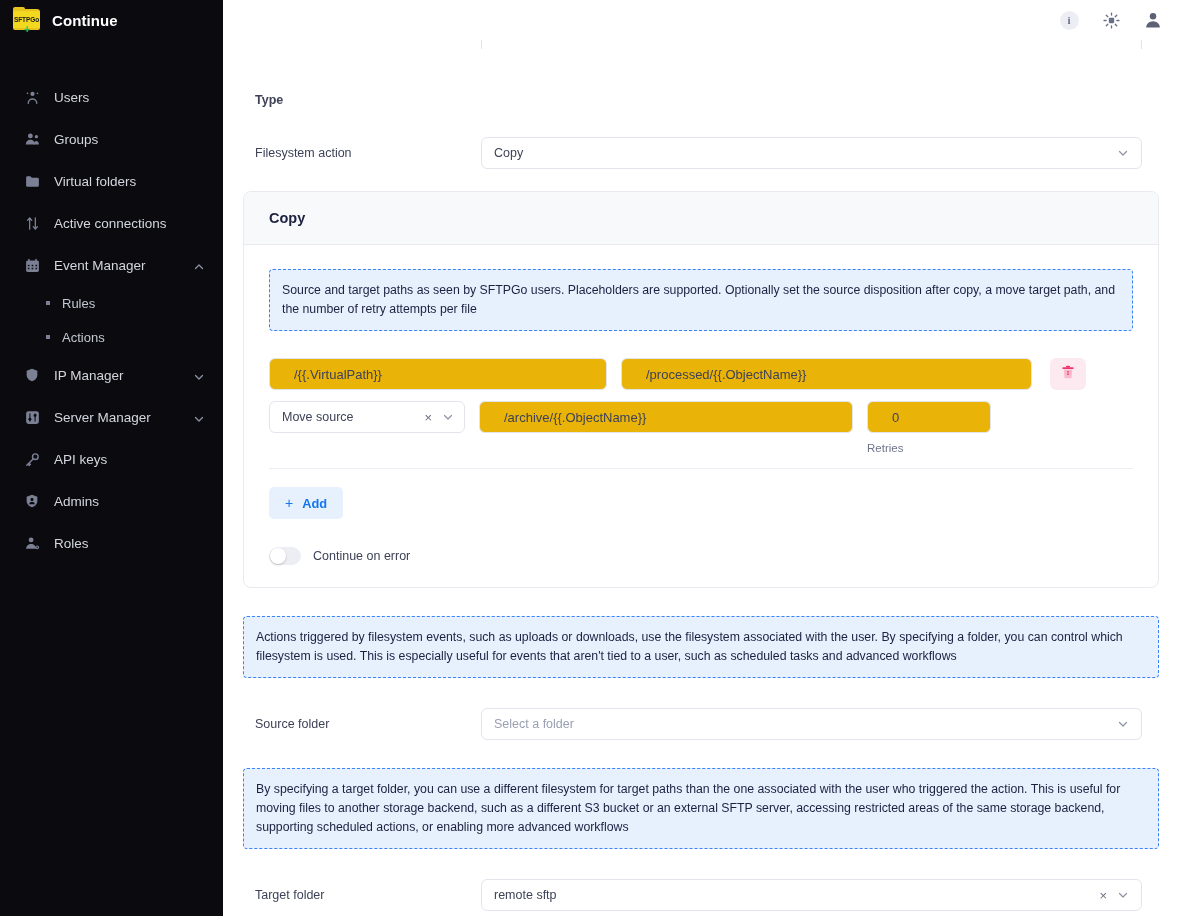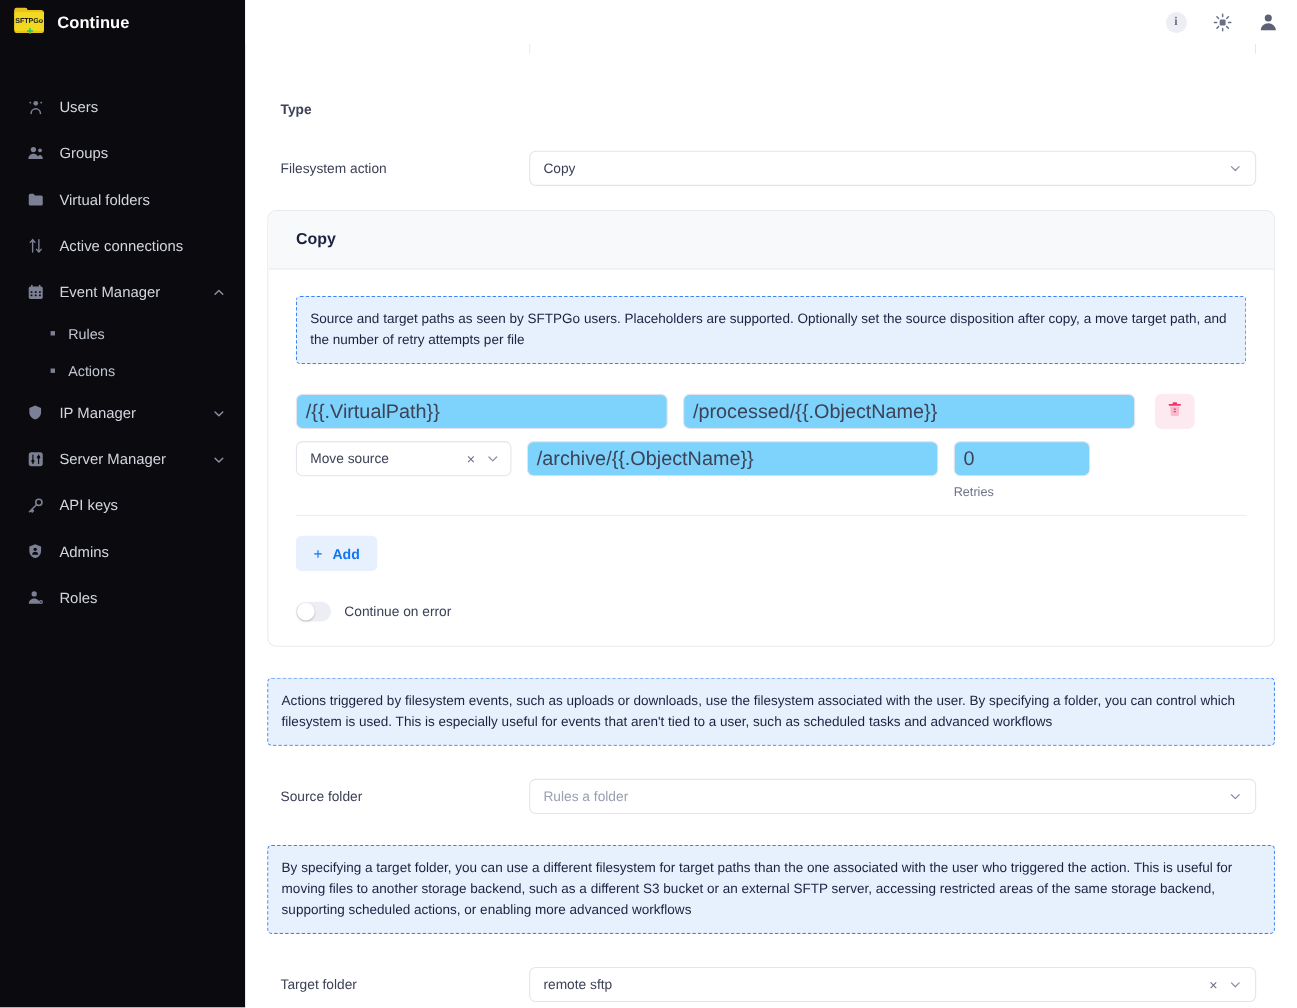--- a/index.html
+++ b/index.html
@@ -161,22 +161,22 @@
     background: #e7f1fe; color: #1c2140;
     font-size: 12.3px; line-height: 1.55;
     padding: 11px 12px;
   }
 
   .inputs-grid { margin-top: 27px; }
   .grid-row { display: flex; align-items: flex-start; gap: 14px; }
   .grid-row2 { margin-top: 11px; }
   .tf {
     height: 32px; border: 1px solid #e2e5ec; border-radius: 6px;
-    background: #7dd3fc; font-size: 18px; color: #3d4257;
-    display: flex; align-items: center; padding: 0 8px;
+    background: #eab308; font-size: 13px; color: #3d4257;
+    display: flex; align-items: center; padding: 0 24px;
   }
   .tf .txt { flex: 1; }
   .del-btn {
     width: 36px; height: 32px; border-radius: 6px;
     background: #fdeaf0; display: flex; align-items: center;
     justify-content: center; cursor: pointer; flex: none;
     margin-left: 4px;
   }
   .retries-lab {
     font-size: 11.5px; color: #6f7489; margin-top: 9px;
@@ -490,21 +490,21 @@
 
         </div>
       </section>
 
       <div class="alert alert-wide">Actions triggered by filesystem events, such as uploads or downloads, use the filesystem associated with the user. By specifying a folder, you can control which filesystem is used. This is especially useful for events that aren't tied to a user, such as scheduled tasks and advanced workflows</div>
 
       <div class="frow" style="margin-top:30px;">
         <div class="flabel">Source folder</div>
         <div class="fctl">
           <div class="sel">
-            <span class="ph">Rules a folder</span>
+            <span class="ph">Select a folder</span>
             <span class="chev2">
               <svg width="12" height="12" viewBox="0 0 24 24" fill="none" stroke="currentColor" stroke-width="2.4" stroke-linecap="round" stroke-linejoin="round">
                   <path d="M5 9l7 7 7-7"></path>
                 </svg>
             </span>
           </div>
         </div>
       </div>
 
       <div class="alert alert-wide">By specifying a target folder, you can use a different filesystem for target paths than the one associated with the user who triggered the action. This is useful for moving files to another storage backend, such as a different S3 bucket or an external SFTP server, accessing restricted areas of the same storage backend, supporting scheduled actions, or enabling more advanced workflows</div>

